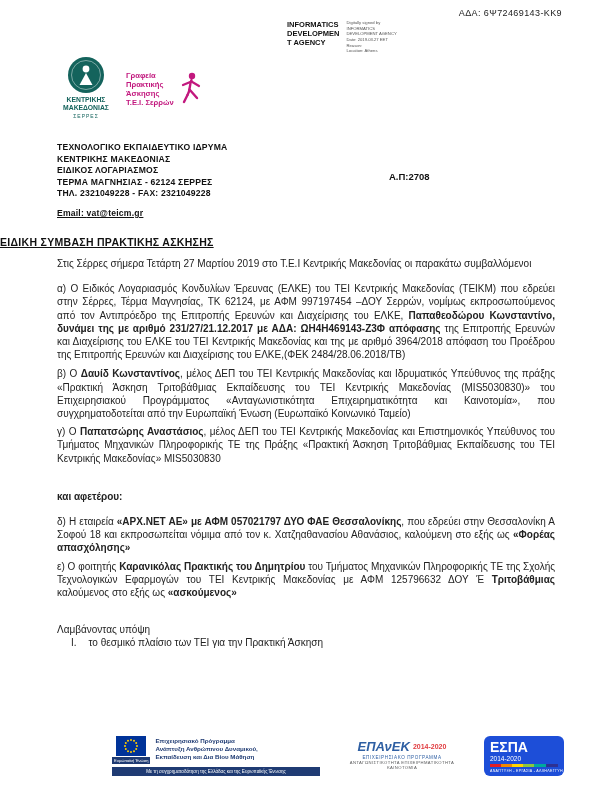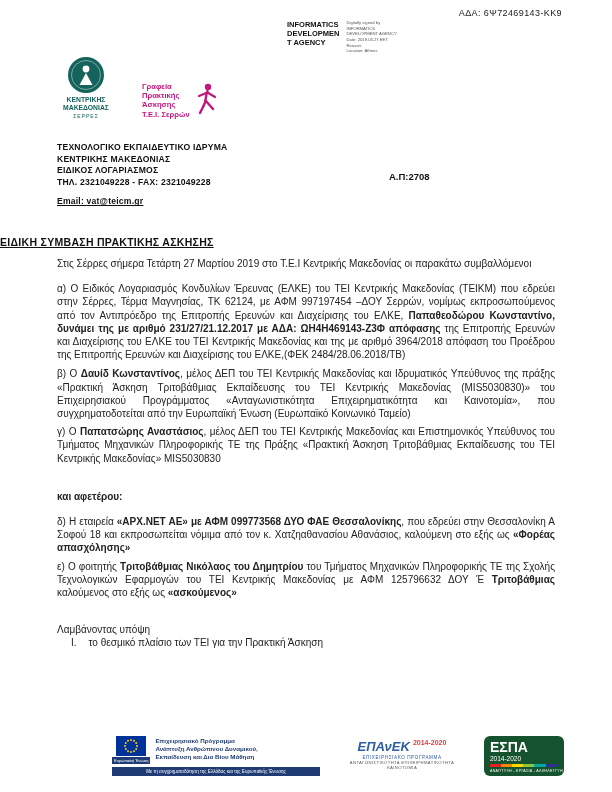--- a/index.html
+++ b/index.html
@@ -11,21 +11,21 @@
   .pre { white-space:pre-line; }
   .b { font-weight:bold; }
 
   
   .ada { position:absolute; top:8px; right:50px; font-size:9px; letter-spacing:.4px; color:#222; }
   .stamp { position:absolute; top:20px; left:287px; display:flex; gap:7px; align-items:flex-start;justify-content:flex-end; }
   .stamp-agency { font-weight:bold; font-size:7.5px; line-height:1.2; color:#111; }
   .stamp-sig { font-size:4.2px; line-height:1.35; color:#555; width:78px; }
 
   
-  .tei-logo { position:absolute; top:56px; left:54px; display:flex; gap:24px; align-items:flex-end; }
+  .tei-logo { position:absolute; top:56px; left:54px; display:flex; gap:8px; align-items:center; }
   .emblem-col { display:flex; flex-direction:column; align-items:center; width:64px; }
   .logo-inst { color:#14635c; font-weight:bold; font-size:6.8px; text-align:center; line-height:1.15; margin-top:2px; }
   .logo-city { color:#14635c; font-size:5px; letter-spacing:1px; margin-top:1px; }
   .office-col { display:flex; gap:4px; align-items:flex-start; margin-top:4px; }
   .office-text { color:#c2187e; font-weight:bold; font-size:7.6px; line-height:1.2; }
 
   
   .org { position:absolute; top:142px; left:57px; font-weight:bold; font-size:8.6px; line-height:11.6px; letter-spacing:.2px; color:#111; }
   .email-line { text-decoration:underline;margin-top:8px; }
   .email-link { color:#111; text-decoration:underline; cursor:pointer; }
@@ -50,26 +50,26 @@
 
   
   .footer { position:absolute; left:112px; right:48px; top:736px; display:flex; justify-content:space-between; align-items:flex-start; }
   .eu-block { width:208px; }
   .eu-top { display:flex; gap:5px; }
   .eu-flag-wrap { display:flex; flex-direction:column; align-items:center; }
   .eu-label { background:#1f3b73; color:#fff; font-size:4px; padding:1px 2px; margin-top:1px; white-space:nowrap; }
   .eu-text { color:#1f3b73; font-weight:bold; font-size:6.2px; line-height:1.25; padding-top:1px; }
   .eu-bar { margin-top:3px; background:#1f3b73; color:#fff; font-size:4.6px; text-align:center; padding:2px 1px; }
   .epanek { width:132px; text-align:center; padding-top:3px; }
-  .epanek-top { display:flex; justify-content:center; align-items:flex-start; gap:3px; }
+  .epanek-top { display:flex; justify-content:center; align-items:center; gap:3px; }
   .epanek-name { color:#2e5fa3; font-weight:bold; font-style:italic; font-size:13px; }
   .epanek-years { color:#e03a3e; font-weight:bold; font-size:7px; }
   .epanek-sub1 { color:#2e5fa3; font-size:4.6px; letter-spacing:.6px; margin-top:1px; }
   .epanek-sub2 { color:#58595b; font-size:4.2px; letter-spacing:.4px; line-height:1.3; }
-  .espa { width:80px; background:#14532d; border-radius:6px; color:#fff; padding:4px 6px 3px; }
+  .espa { width:80px; background:#1d4ed8; border-radius:6px; color:#fff; padding:4px 6px 3px; }
   .espa-name { font-weight:bold; font-size:14px; line-height:1; }
   .espa-years { font-size:6.5px; margin-top:1px; }
   .espa-stripes { height:3px; margin:2px 0;
      background:linear-gradient(90deg,#e31e24 0 16%,#f18800 16% 32%,#ffd500 32% 48%,#8cc63f 48% 64%,#00a99d 64% 82%,#2e3192 82% 100%); }
   .espa-tag { font-size:3.6px; letter-spacing:.3px; white-space:nowrap; }
 </style>
 </head>
 <body>
 
 <div class="page">
@@ -111,39 +111,40 @@
         <path d="M11.5 18.5 L19 27" fill="none" stroke="#c2187e" stroke-width="2.4" stroke-linecap="round"></path>
         <path d="M9.5 24 L6 31" fill="none" stroke="#c2187e" stroke-width="2.4" stroke-linecap="round"></path>
       </svg>
     </div>
   </div>
 
   <div class="org">
     <div>ΤΕΧΝΟΛΟΓΙΚΟ ΕΚΠΑΙΔΕΥΤΙΚΟ ΙΔΡΥΜΑ</div>
     <div>ΚΕΝΤΡΙΚΗΣ ΜΑΚΕΔΟΝΙΑΣ</div>
     <div>ΕΙΔΙΚΟΣ ΛΟΓΑΡΙΑΣΜΟΣ</div>
+    <div>ΤΕΡΜΑ ΜΑΓΝΗΣΙΑΣ - 62124 ΣΕΡΡΕΣ</div>
     <div>ΤΗΛ. 2321049228 - FAX: 2321049228</div>
     <div class="email-line">
       <span>Email:</span>
       <span class="email-link">vat@teicm.gr</span>
     </div>
   </div>
 
   <div class="protocol">Α.Π:2708</div>
 
   <div class="title">ΕΙΔΙΚΗ ΣΥΜΒΑΣΗ ΠΡΑΚΤΙΚΗΣ ΑΣΚΗΣΗΣ</div>
 
   <div class="doc-body">
     <p class="mb-intro">Στις Σέρρες σήμερα Τετάρτη 27 Μαρτίου 2019 στο Τ.Ε.Ι Κεντρικής Μακεδονίας οι παρακάτω συμβαλλόμενοι</p>
     <p class="mb-a"><span>α) Ο Ειδικός Λογαριασμός Κονδυλίων Έρευνας (ΕΛΚΕ) του ΤΕΙ Κεντρικής Μακεδονίας (ΤΕΙΚΜ) που εδρεύει στην Σέρρες, Τέρμα Μαγνησίας, ΤΚ 62124, με ΑΦΜ 997197454 –ΔΟΥ Σερρών, νομίμως εκπροσωπούμενος από τον Αντιπρόεδρο της Επιτροπής Ερευνών και Διαχείρισης του ΕΛΚΕ, </span><span class="b">Παπαθεοδώρου Κωνσταντίνο, δυνάμει της με αριθμό 231/27/21.12.2017 με ΑΔΑ: ΩΗ4Η469143-Ζ3Φ απόφασης</span><span> της Επιτροπής Ερευνών και Διαχείρισης του ΕΛΚΕ του ΤΕΙ Κεντρικής Μακεδονίας και της με αριθμό 3964/2018 απόφαση του Προέδρου της Επιτροπής Ερευνών και Διαχείρισης του ΕΛΚΕ,(ΦΕΚ 2484/28.06.2018/ΤΒ)</span></p>
     <p class="mb-b"><span>β) Ο </span><span class="b">Δαυίδ Κωνσταντίνος</span><span>, μέλος ΔΕΠ του ΤΕΙ Κεντρικής Μακεδονίας και Ιδρυματικός Υπεύθυνος της πράξης «Πρακτική Άσκηση Τριτοβάθμιας Εκπαίδευσης του ΤΕΙ Κεντρικής Μακεδονίας (MIS5030830)» του Επιχειρησιακού Προγράμματος «Ανταγωνιστικότητα Επιχειρηματικότητα και Καινοτομία», που συγχρηματοδοτείται από την Ευρωπαϊκή Ένωση (Ευρωπαϊκό Κοινωνικό Ταμείο)</span></p>
     <p class="mb-c"><span>γ) Ο </span><span class="b">Παπατσώρης Αναστάσιος</span><span>, μέλος ΔΕΠ του ΤΕΙ Κεντρικής Μακεδονίας και Επιστημονικός Υπεύθυνος του Τμήματος Μηχανικών Πληροφορικής ΤΕ της Πράξης «Πρακτική Άσκηση Τριτοβάθμιας Εκπαίδευσης του ΤΕΙ Κεντρικής Μακεδονίας» MIS5030830</span></p>
     <p class="mb-afeterou b">και αφετέρου:</p>
-    <p class="mb-d"><span>δ) Η εταιρεία </span><span class="b">«ΑΡΧ.ΝΕΤ ΑΕ» με ΑΦΜ 099773568 ΔΥΟ ΦΑΕ Θεσσαλονίκης</span><span>, που εδρεύει στην Θεσσαλονίκη Α Σοφού 18 και εκπροσωπείται νόμιμα από τον κ. Χατζηαθανασίου Αθανάσιος, καλούμενη στο εξής ως </span><span class="b">«Φορέας απασχόλησης»</span></p>
-    <p class="mb-e"><span>ε) Ο φοιτητής </span><span class="b">Τριτοβάθμιας Νικόλαος του Δημητρίου</span><span> του Τμήματος Μηχανικών Πληροφορικής ΤΕ της Σχολής Τεχνολογικών Εφαρμογών του ΤΕΙ Κεντρικής Μακεδονίας με ΑΦΜ 125796632 ΔΟΥ Έ </span><span class="b">Τριτοβάθμιας</span><span> καλούμενος στο εξής ως </span><span class="b">«ασκούμενος»</span></p>
+    <p class="mb-d"><span>δ) Η εταιρεία </span><span class="b">«ΑΡΧ.ΝΕΤ ΑΕ» με ΑΦΜ 057021797 ΔΥΟ ΦΑΕ Θεσσαλονίκης</span><span>, που εδρεύει στην Θεσσαλονίκη Α Σοφού 18 και εκπροσωπείται νόμιμα από τον κ. Χατζηαθανασίου Αθανάσιος, καλούμενη στο εξής ως </span><span class="b">«Φορέας απασχόλησης»</span></p>
+    <p class="mb-e"><span>ε) Ο φοιτητής </span><span class="b">Καρανικόλας Πρακτικής του Δημητρίου</span><span> του Τμήματος Μηχανικών Πληροφορικής ΤΕ της Σχολής Τεχνολογικών Εφαρμογών του ΤΕΙ Κεντρικής Μακεδονίας με ΑΦΜ 125796632 ΔΟΥ Έ </span><span class="b">Τριτοβάθμιας</span><span> καλούμενος στο εξής ως </span><span class="b">«ασκούμενος»</span></p>
     <p>Λαμβάνοντας υπόψη</p>
     <div class="item-line">
       <span>Ι.</span>
       <span>το θεσμικό πλαίσιο των ΤΕΙ για την Πρακτική Άσκηση</span>
     </div>
   </div>
 
   <div class="footer">
 
     <div class="eu-block">

